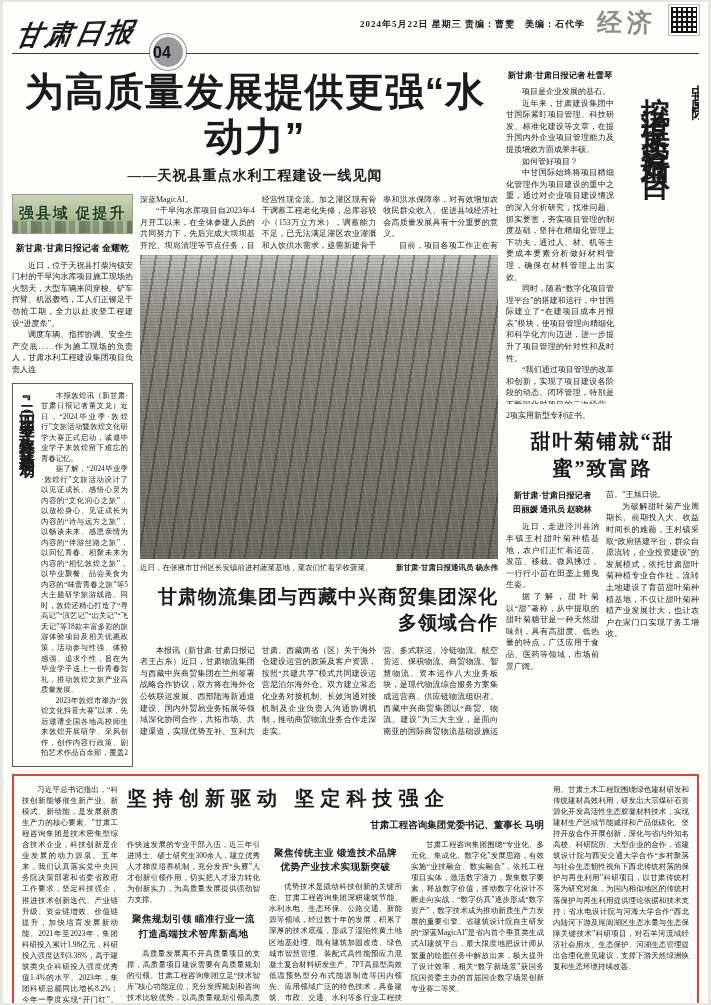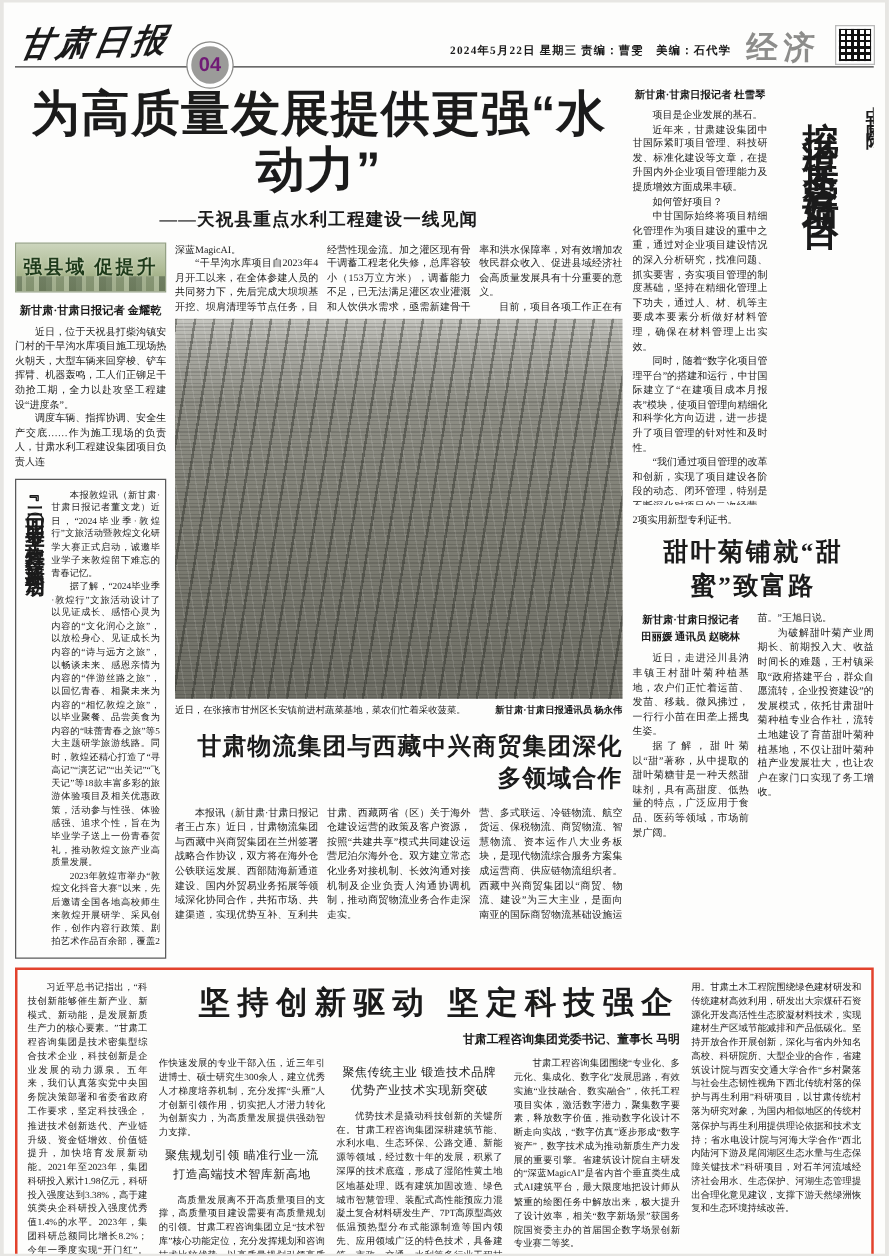--- a/index.html
+++ b/index.html
@@ -3,43 +3,43 @@
 <meta charset="utf-8">
 <style>
 *{box-sizing:border-box;margin:0;padding:0}
 html,body{width:711px;height:1005px;overflow:hidden;background:#e7e6e3}
 body{font-family:"Liberation Serif","DejaVu Serif",serif;color:#1b1b1b}
 .page{width:705px;height:1001px;margin:2px 3px;background:#fdfdfc;padding:6px 9px 8px;overflow:hidden;position:relative}
 
 .masthead{position:relative;height:46px}
 .masthead::after{content:"";position:absolute;left:0;right:0;bottom:0;height:1px;background:#3a3a3a}
 .logo{position:absolute;left:4px;top:8px;font-size:27px;font-weight:bold;font-style:italic;letter-spacing:3px;transform:skew(-10deg,-2deg);font-family:"Liberation Serif",serif}
-.pagenum{position:absolute;left:138px;bottom:-16px;width:36px;height:36px;border-radius:50%;background:#9b9b99;color:#701a75;font:bold 16px/32px "Liberation Sans",sans-serif;text-align:center;border:3px solid #fff;box-shadow:0 0 0 1px #8a8a88;z-index:2}
-.head-right{position:absolute;right:0;bottom:3px;display:flex;align-items:flex-end;gap:12px}
+.pagenum{position:absolute;left:138px;bottom:-16px;width:36px;height:36px;border-radius:50%;background:#9b9b99;color:#0f172a;font:bold 16px/32px "Liberation Sans",sans-serif;text-align:left;border:3px solid #fff;box-shadow:0 0 0 1px #8a8a88;z-index:2}
+.head-right{position:absolute;right:0;bottom:19px;display:flex;align-items:flex-end;gap:12px}
 .dateline{font-size:9px;font-weight:bold;letter-spacing:1px;padding-bottom:4px}
 .section-name{font-size:25px;color:#8d8d8b;font-weight:bold;letter-spacing:5px;line-height:1;font-family:"Liberation Serif",serif}
 .qr{width:30px;height:30px;background-image:repeating-linear-gradient(0deg,#111 0 2px,transparent 2px 5px),repeating-linear-gradient(90deg,#111 0 2px,#fff 2px 5px);border:2px solid #fff;outline:1px solid #bbb}
 
 .content{display:flex;gap:8px;margin-top:16px}
 .left-col{width:486px}
 .right-col{flex:1;min-width:0}
 .lead-title{font-family:"Liberation Sans","DejaVu Sans",sans-serif;font-weight:bold;font-size:39px;text-align:center;letter-spacing:1px;line-height:1.15}
 .lead-sub{font-size:14px;font-weight:bold;text-align:center;margin:7px 0 9px;letter-spacing:1px}
 .lead-row{display:flex;gap:7px}
 .strip{width:121px;flex:none}
 .mid{flex:1;min-width:0}
 
 .banner{position:relative;height:40px;border:1px solid #94a184;background:linear-gradient(180deg,#ccd5bd 0%,#aebb95 55%,#8ea06f 100%);display:flex;align-items:center;justify-content:center;overflow:hidden}
 .banner-label{position:relative;z-index:2;font-weight:bold;font-size:15px;letter-spacing:2px;color:#1e3a1a;text-shadow:0 0 2px #e6ecd8}
 .banner-sky{position:absolute;left:0;right:0;bottom:0;height:12px;opacity:.75;background:repeating-linear-gradient(90deg,#6c7a62 0 5px,#a5b094 5px 8px,#7e8c6e 8px 14px,#b3bda2 14px 18px,#5f6d55 18px 24px)}
 .byline{font-size:9px;font-weight:bold;text-align:center;margin:8px 0 5px}
 .body-txt .col-p{font-size:8px}
 .col-p{text-indent:2em;text-align:justify;line-height:1.45;word-break:break-all;margin:0}
 .col-p.cont{text-indent:0}
-.col-h{font-family:"Liberation Sans",sans-serif;font-weight:normal;font-size:9.5px;text-align:center;margin:7px 0 6px;line-height:1.55;letter-spacing:.5px}
+.col-h{font-family:"Liberation Sans",sans-serif;font-weight:bold;font-size:9.5px;text-align:center;margin:7px 0 6px;line-height:1.55;letter-spacing:.5px}
 
 .event-box{border:1px solid #5a5a5a;margin-top:7px;height:384px;padding:7px 4px 6px 6px;display:flex;gap:5px;overflow:hidden}
 .event-title{writing-mode:vertical-rl;text-orientation:mixed;font-weight:bold;font-size:15.5px;letter-spacing:3px;line-height:1.1;font-family:"Liberation Serif",serif}
 .event-body{flex:1;min-width:0;overflow:hidden}
 .event-body .col-p{font-size:7.4px;line-height:1.42}
 
 .mid-row1{display:flex;gap:7px;height:57px;overflow:hidden}
 .mid-row1 .mcol{flex:1;min-width:0}
 .mcol .col-p{font-size:8px}
 .photo{height:304px;margin-top:4px;background:
@@ -69,21 +69,21 @@
 .stevia-cols .scol{flex:1;min-width:0}
 .stevia-byline{font-size:8.3px;font-weight:bold;text-align:center;line-height:1.7;margin-bottom:4px}
 .scol .col-p{font-size:8px}
 
 .feature{border:2px solid #e2422c;margin-top:7px;height:348px;padding:8px 8px 6px;display:flex;gap:9px;overflow:hidden}
 .f-col{overflow:hidden;min-width:0}
 .f-col .col-p{font-size:7.5px;line-height:1.48}
 .f-col1{width:96px;flex:none}
 .f-col5{width:136px;flex:none}
 .f-mid{flex:1;display:flex;flex-direction:column;min-width:0}
-.f-title{font-family:"Liberation Sans",sans-serif;font-weight:bold;font-size:25px;text-align:right;letter-spacing:6px;margin:1px 0 7px}
+.f-title{font-family:"Liberation Sans",sans-serif;font-weight:bold;font-size:20px;text-align:left;letter-spacing:6px;margin:1px 0 7px}
 .f-byline{font-size:9.5px;font-weight:bold;text-align:right;margin-bottom:7px;font-family:"Liberation Sans",sans-serif}
 .f-mid-cols{display:flex;gap:9px;flex:1;overflow:hidden}
 .f-mid-cols .f-col{flex:1}
 </style>
 </head>
 <body>
 
 <div class="page">
 
   <div class="masthead">

